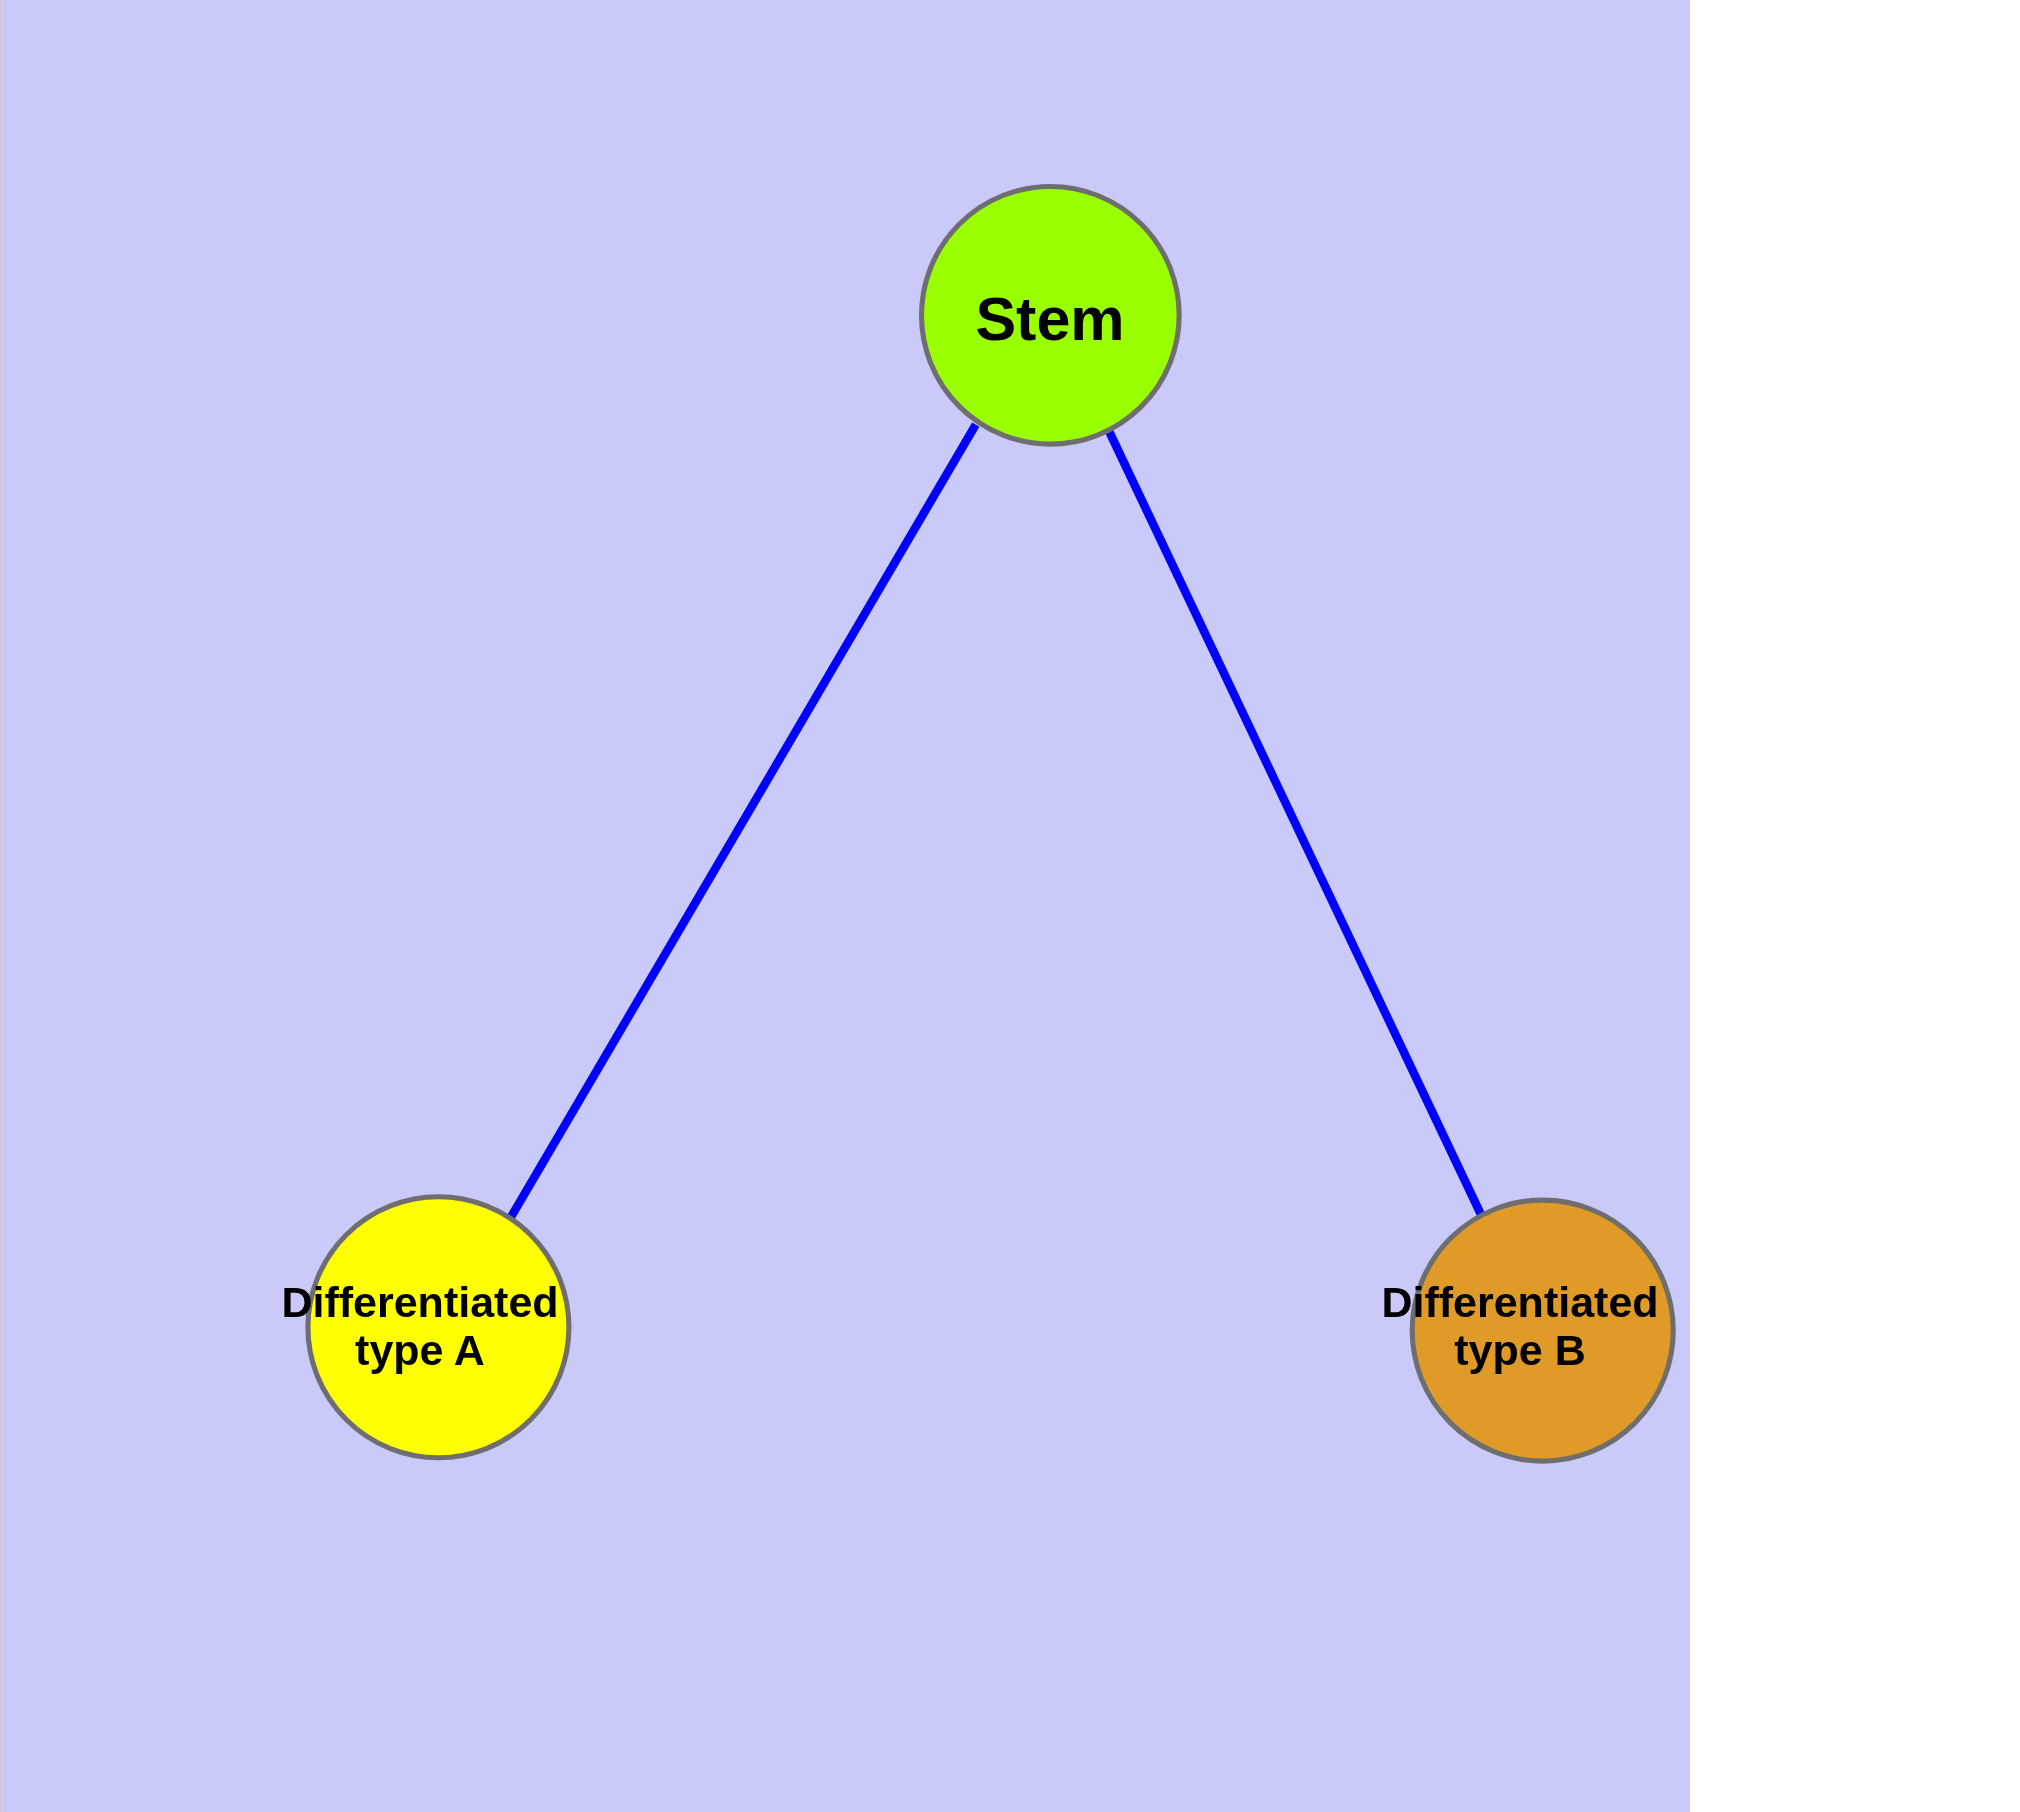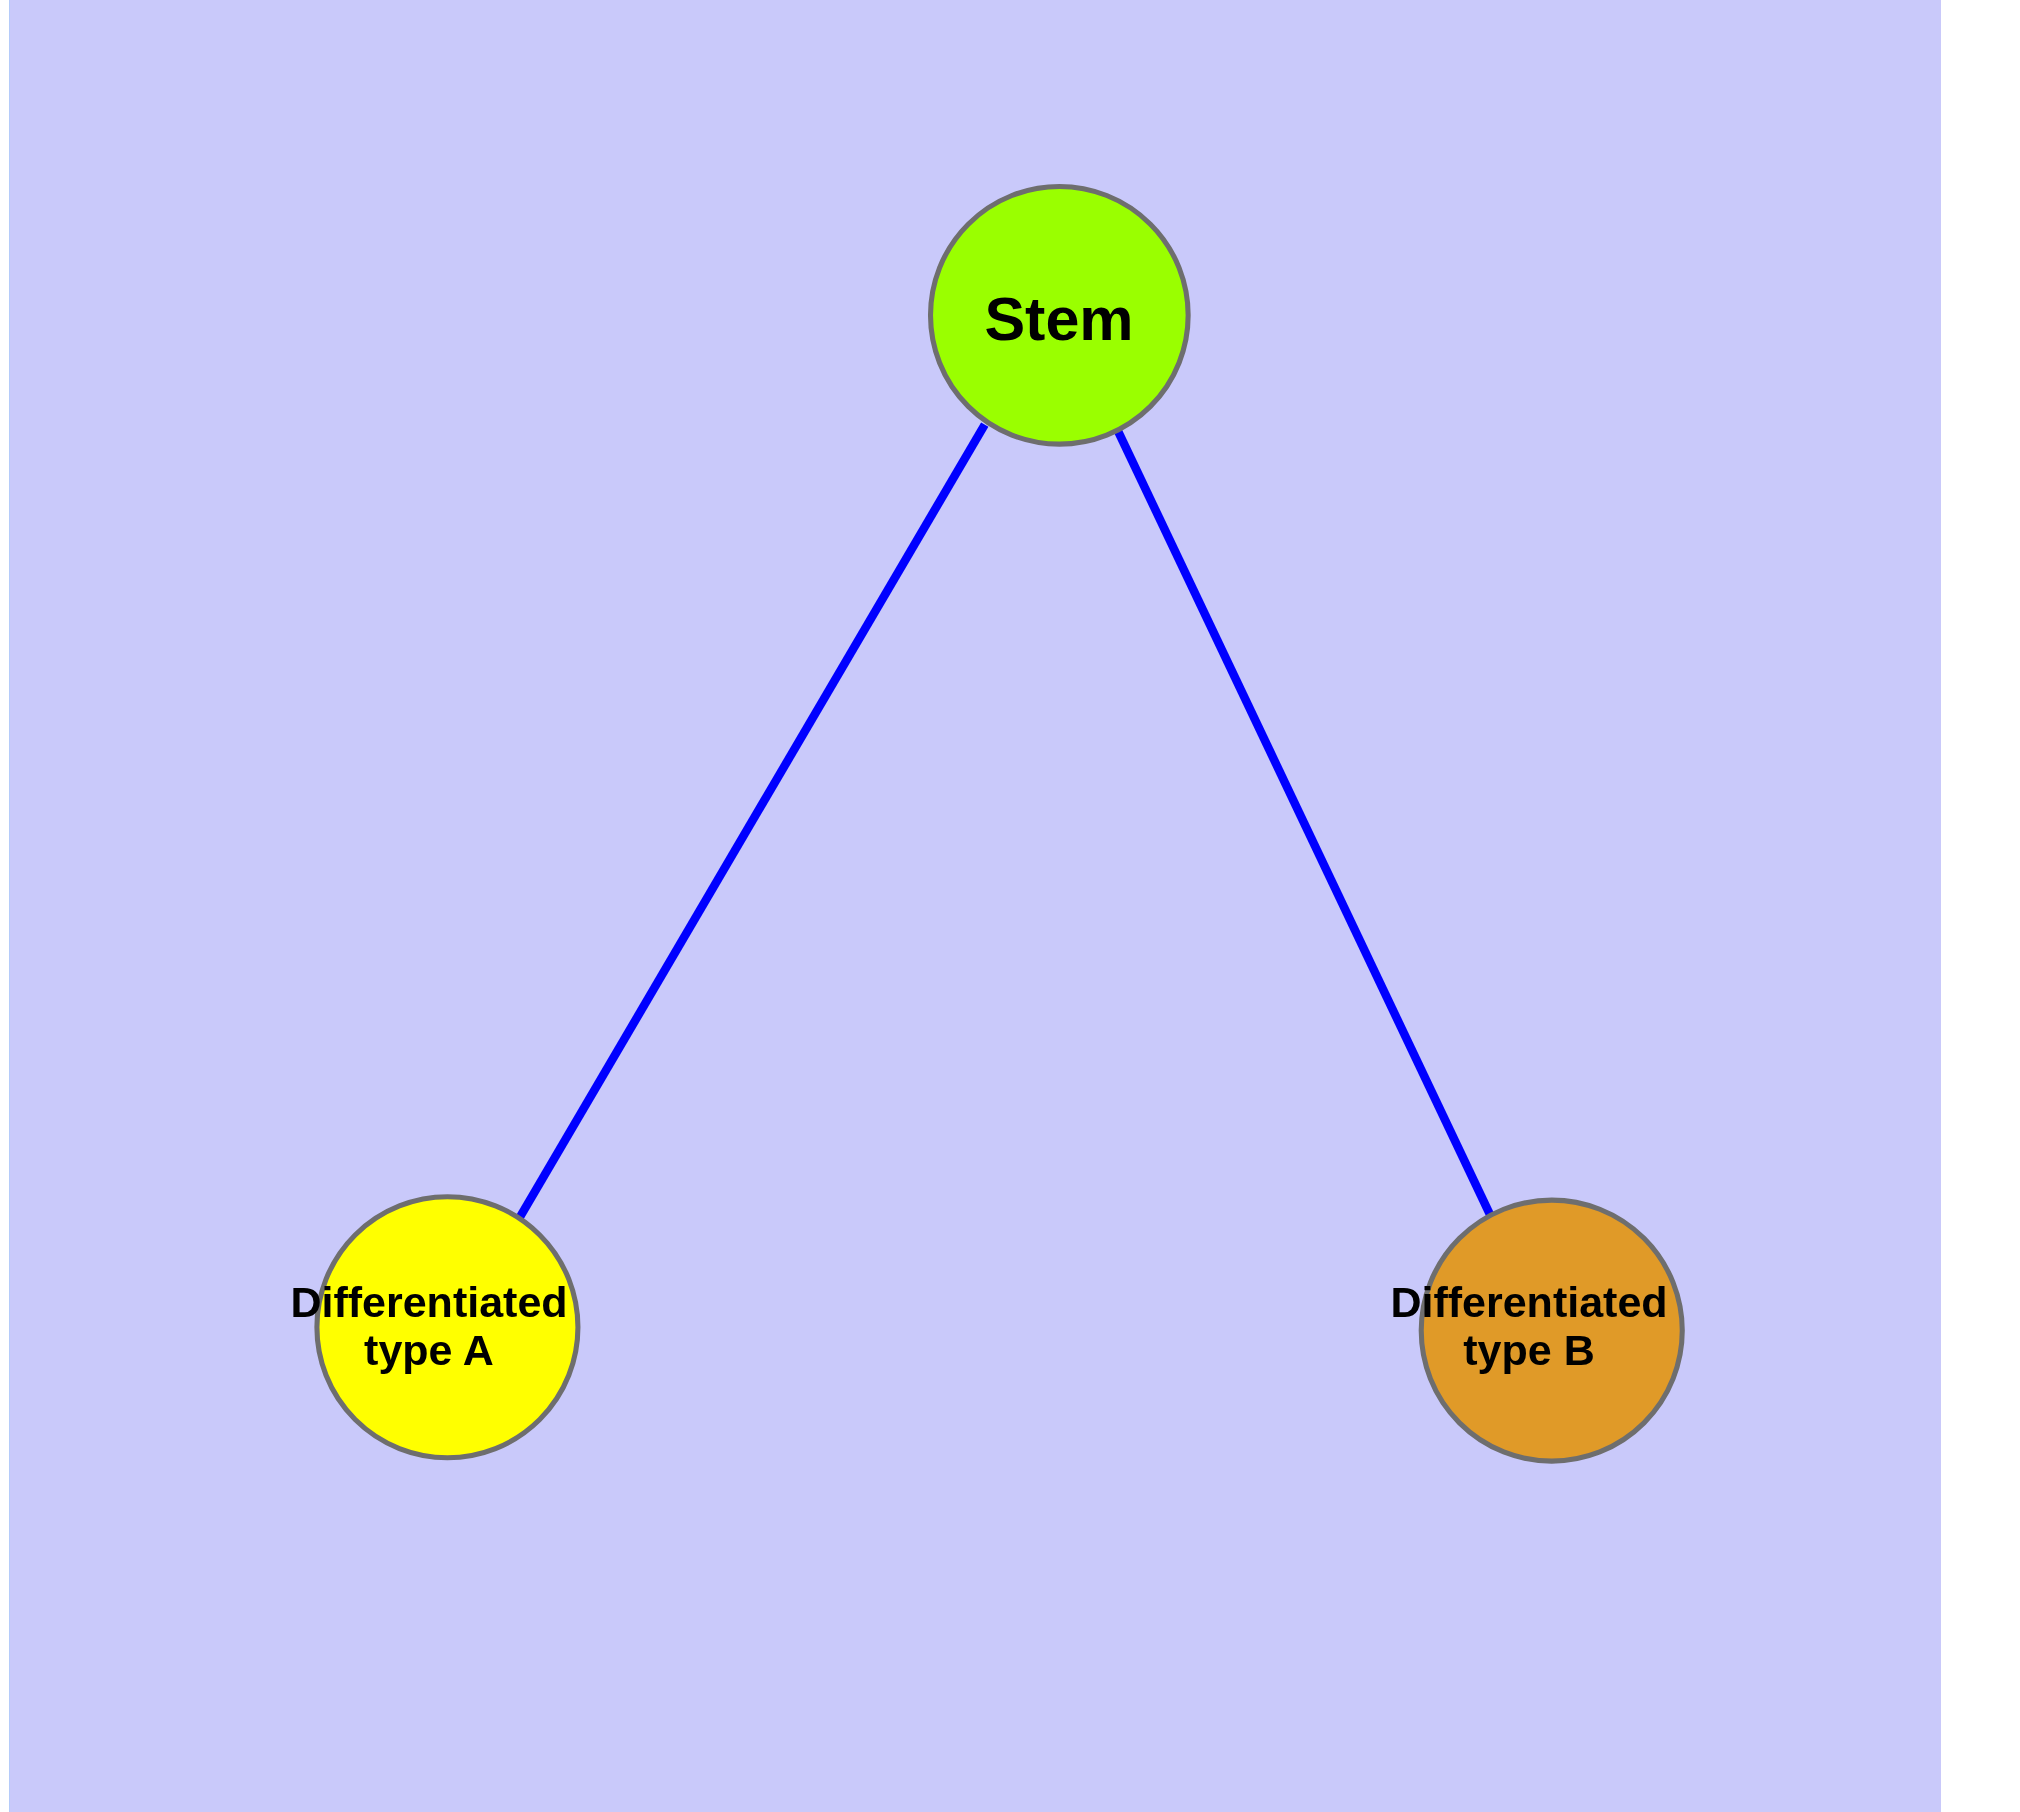--- a/index.html
+++ b/index.html
@@ -38,21 +38,21 @@
   .label-stem {
     font-size: 61px;
   }
   .label-multiline {
     font-size: 43px;
   }
 </style>
 </head>
 <body>
 
-<div id="canvas" style="width: 1932px; height: 1812px; background: #7dd3fc; margin-left: 9px;">
+<div id="canvas" style="width: 1690px; height: 1812px; background: #fdba74;">
 
   <svg id="graph-svg" viewBox="0 0 2384 2138" style="width: 2021px; height: 1812px;">
     <rect id="bg-rect" x="0" y="0" width="2384" height="2138" fill="#c9c9fa"></rect>
 
     <g id="edges-group">
         <line x1="1151" y1="501" x2="602" y2="1437" stroke="#0000ff" stroke-width="10" stroke-linecap="butt"></line>
         <line x1="1306" y1="504" x2="1749" y2="1437" stroke="#0000ff" stroke-width="10" stroke-linecap="butt"></line>
       </g>
     <g id="nodes-group">
         <circle cx="1239" cy="372" r="152" fill="#9aff00" stroke="#6e6e6e" stroke-width="6"></circle>

